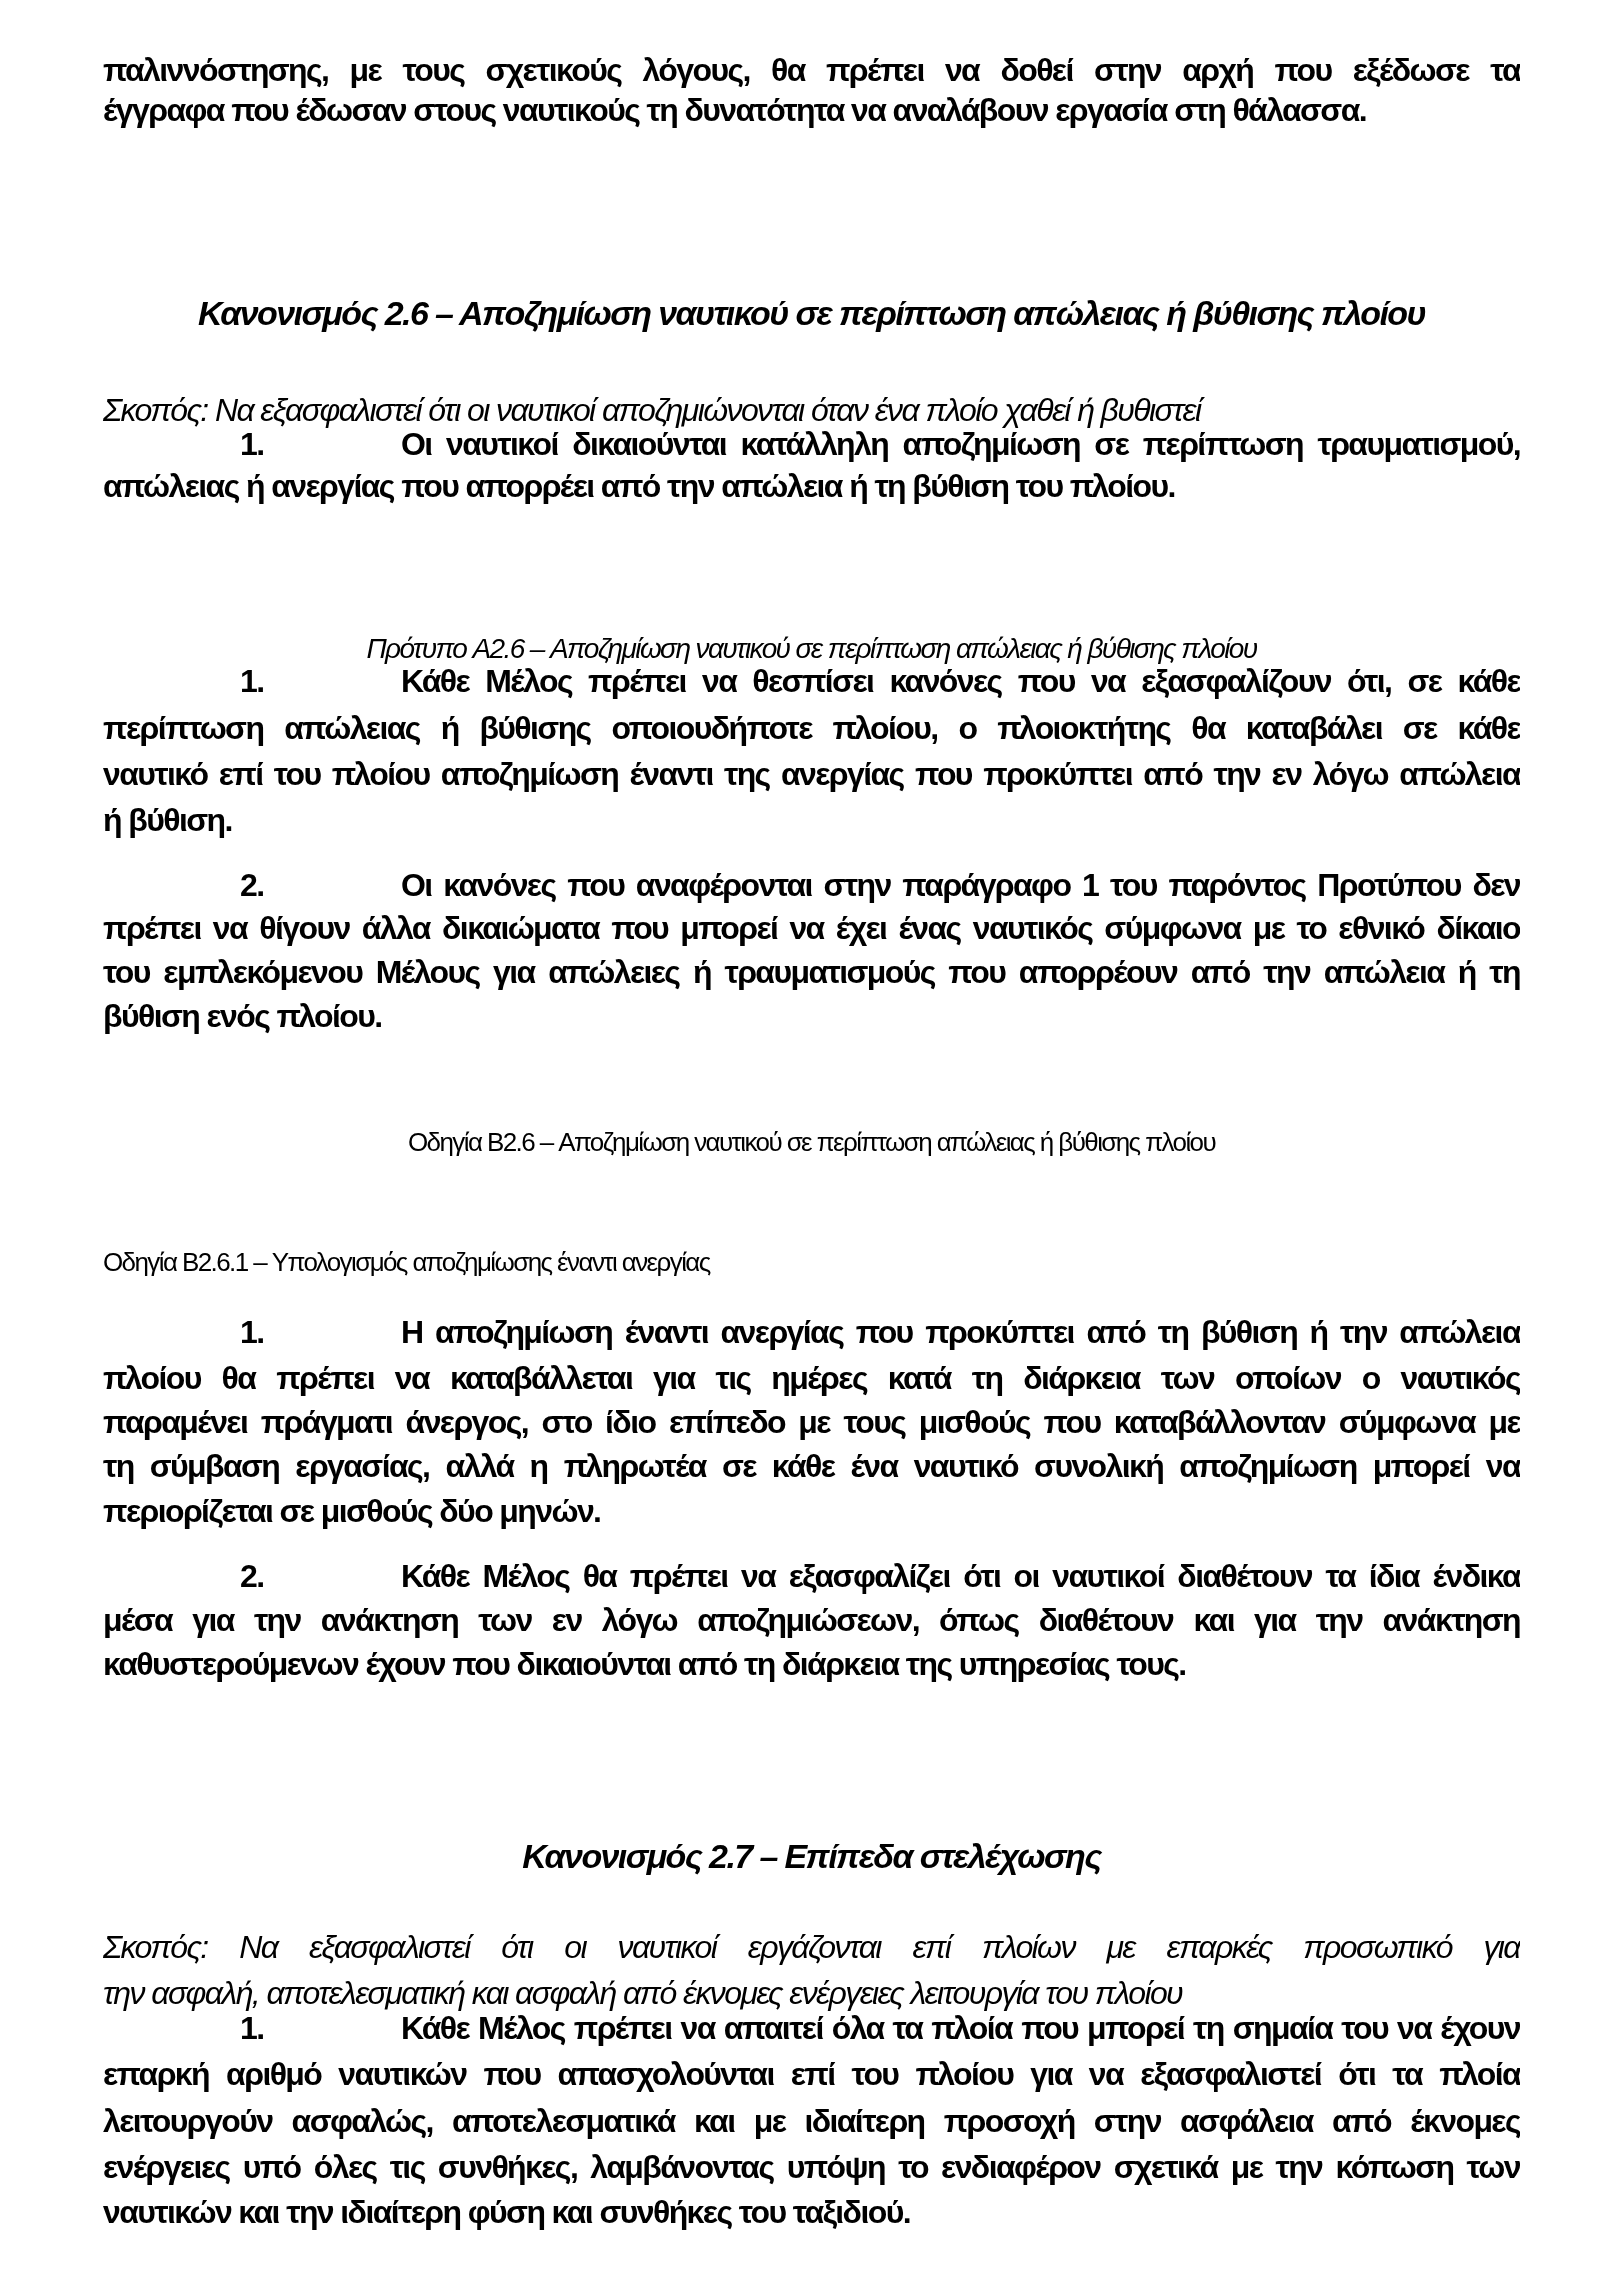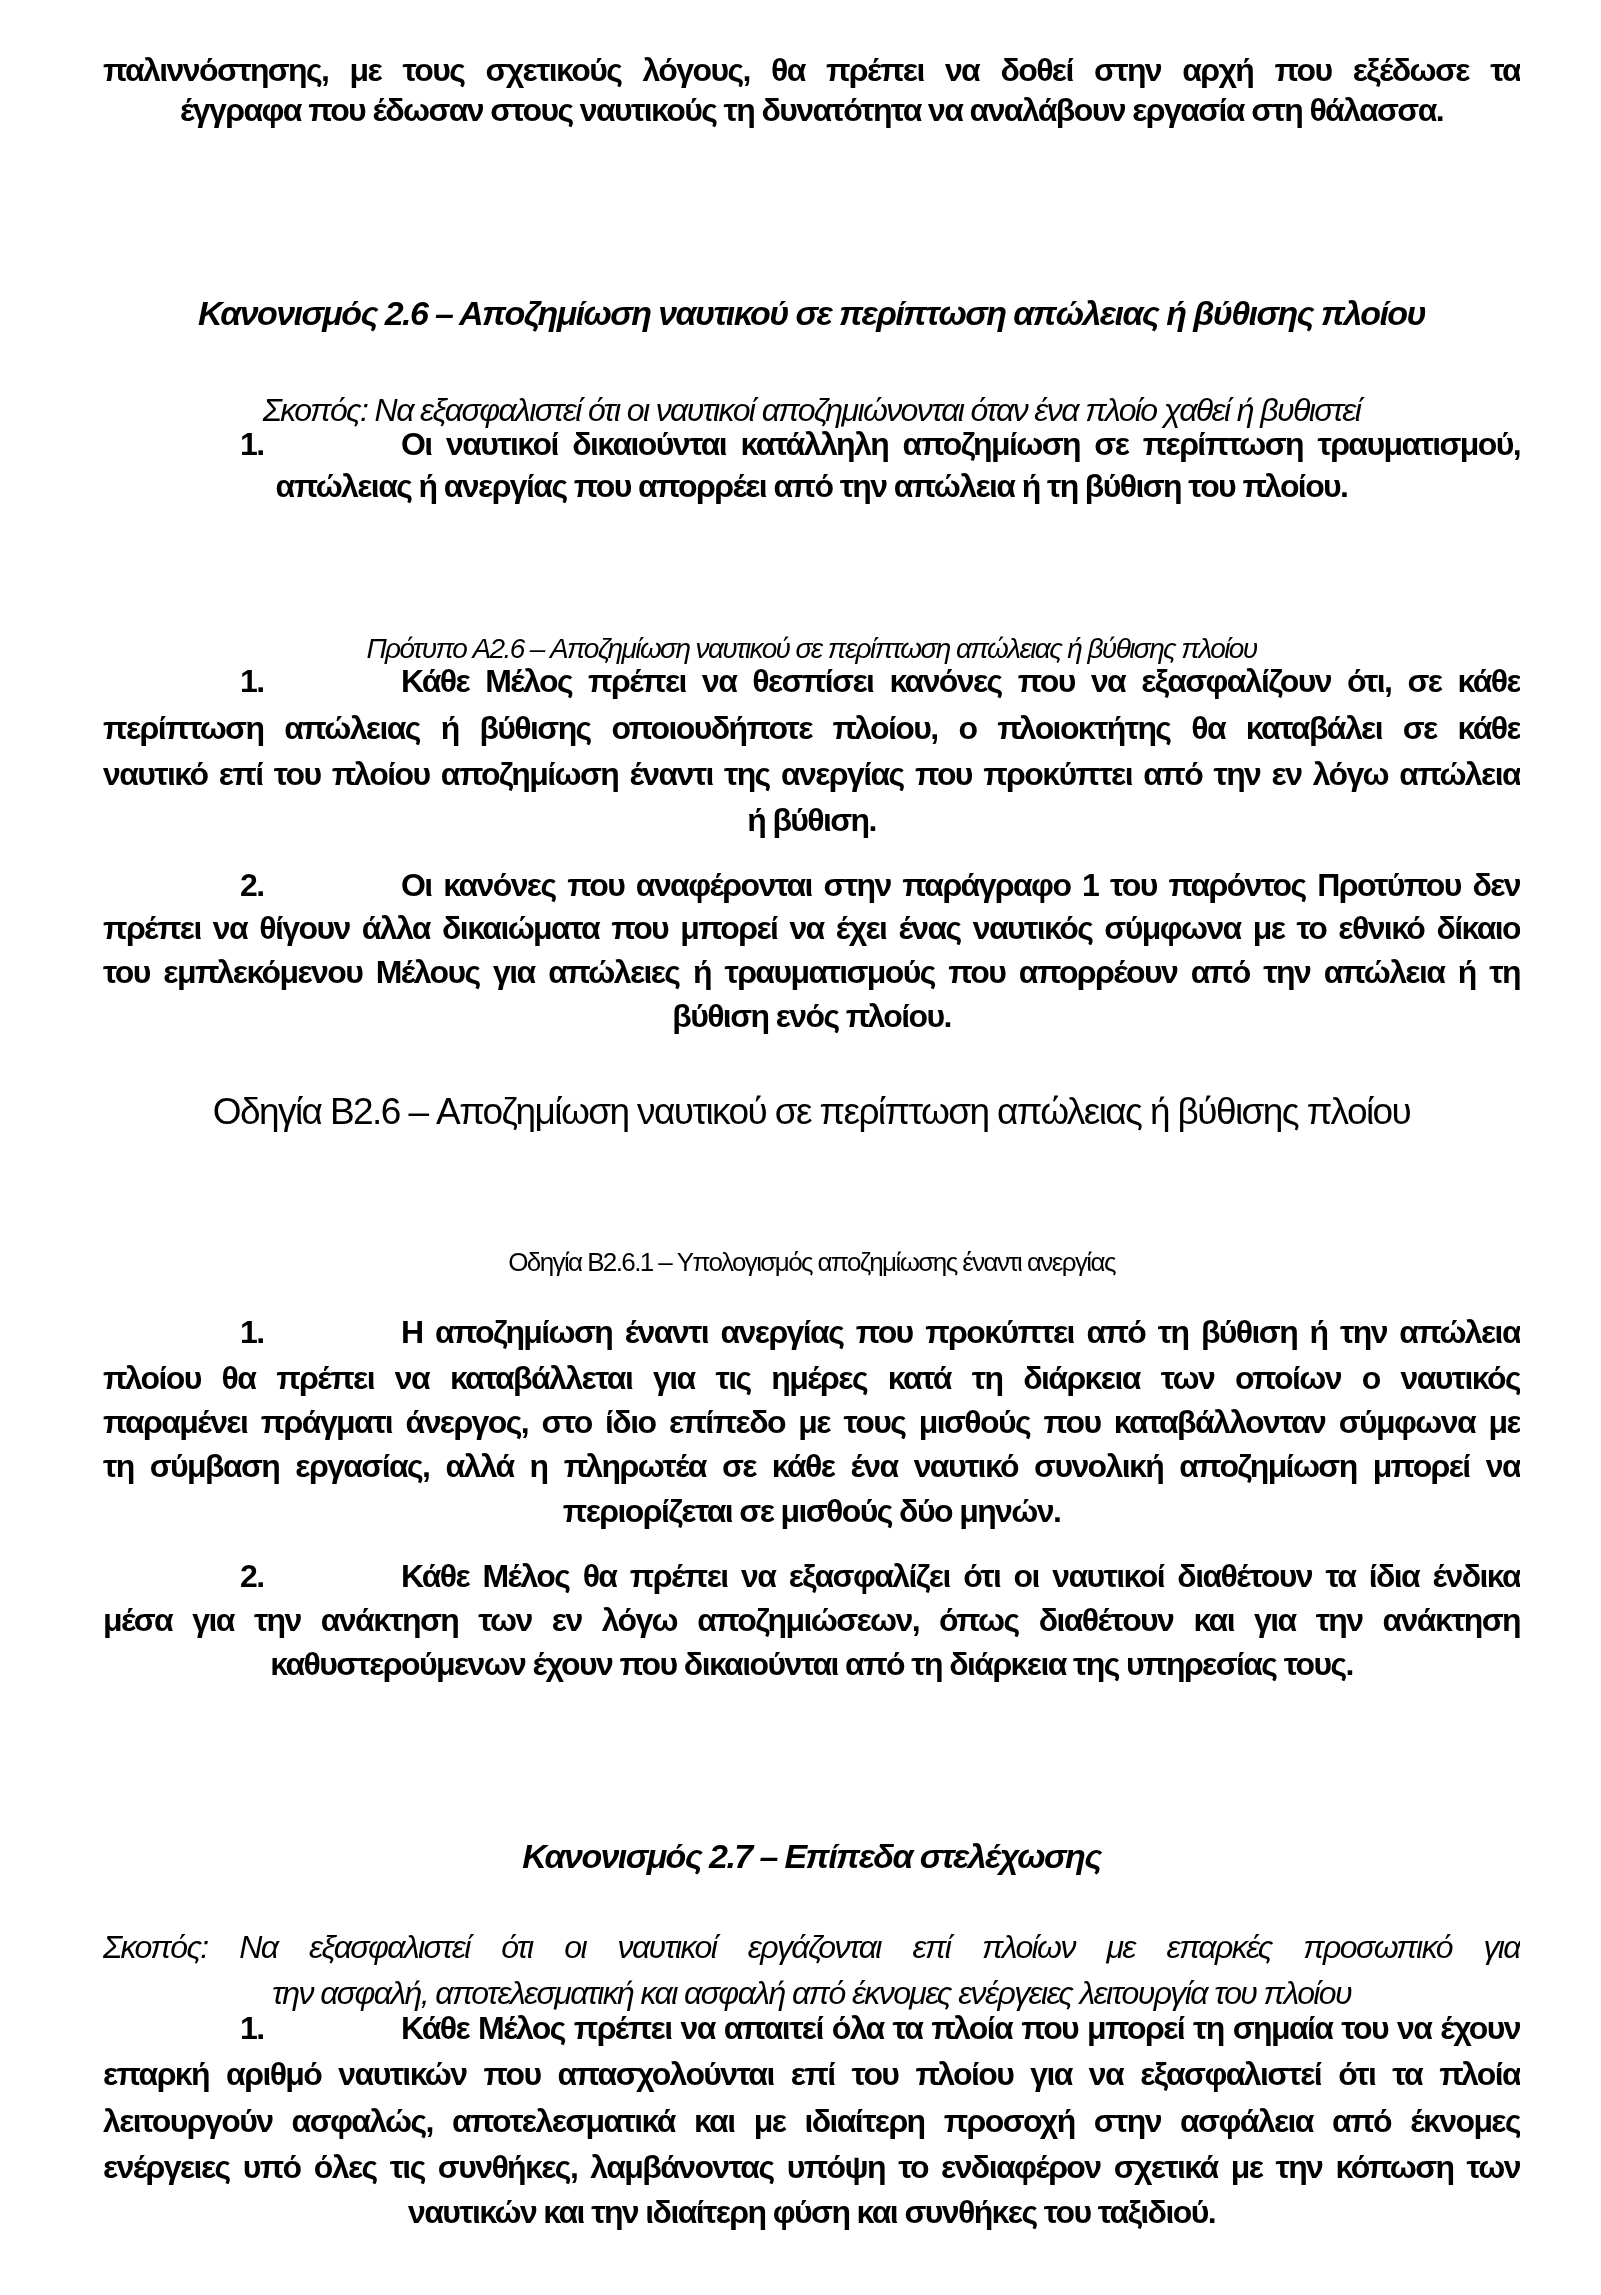--- a/index.html
+++ b/index.html
@@ -1,19 +1,19 @@
 <!DOCTYPE html>
 <html style="font-size:13px"><head>
 <meta charset="utf-8">
 <style>
   html, body { margin: 0; padding: 0; background: #ffffff; }
   body { width: 1601px; height: 2295px; position: relative; overflow: hidden;
          font-family: "Liberation Sans Narrow", "Liberation Sans", sans-serif; color: #000; }
   .ln { position: absolute; left: 103px; width: 1417px; font-size: 32px; line-height: 40px;
-        white-space: nowrap; transform-origin: 0 0; text-align: center; }
+        white-space: nowrap; transform-origin: 0 0; }
   .j { text-align: justify; text-align-last: justify; white-space: normal; height: 40px; overflow: hidden; }
   .c { text-align: center; left: 103px; width: 1417px; }
   .bi { font-weight: bold; font-style: italic; }
   .it { font-style: italic; margin-top: 28px; }
   .b { font-weight: bold; }
   .num { display: inline-block; width: 161px; padding-left: 137px; }
   .cond { letter-spacing: -1.6px; }
 </style>
 </head>
 <body>
@@ -30,21 +30,21 @@
 <div class="ln j b cond" style="top:661px"><span class="num">1.</span><span>Κάθε Μέλος πρέπει να θεσπίσει κανόνες που να εξασφαλίζουν ότι, σε κάθε</span></div>
 <div class="ln j b cond" style="top:708px">περίπτωση απώλειας ή βύθισης οποιουδήποτε πλοίου, ο πλοιοκτήτης θα καταβάλει σε κάθε</div>
 <div class="ln j b cond" style="top:754px">ναυτικό επί του πλοίου αποζημίωση έναντι της ανεργίας που προκύπτει από την εν λόγω απώλεια</div>
 <div class="ln b cond" style="top:800px">ή βύθιση.</div>
 
 <div class="ln j b cond" style="top:865px"><span class="num">2.</span><span>Οι κανόνες που αναφέρονται στην παράγραφο 1 του παρόντος Προτύπου δεν</span></div>
 <div class="ln j b cond" style="top:908px">πρέπει να θίγουν άλλα δικαιώματα που μπορεί να έχει ένας ναυτικός σύμφωνα με το εθνικό δίκαιο</div>
 <div class="ln j b cond" style="top:952px">του εμπλεκόμενου Μέλους για απώλειες ή τραυματισμούς που απορρέουν από την απώλεια ή τη</div>
 <div class="ln b cond" style="top:996px">βύθιση ενός πλοίου.</div>
 
-<div class="ln c cond" style="top:1092px;font-size:37px">Οδηγία B2.6 – Αποζημίωση ναυτικού σε περίπτωση απώλειας ή βύθισης πλοίου</div>
+<div class="ln c cond" style="top:1122px;font-size:26px">Οδηγία B2.6 – Αποζημίωση ναυτικού σε περίπτωση απώλειας ή βύθισης πλοίου</div>
 
 <div class="ln cond" style="top:1242px;font-size:26px">Οδηγία B2.6.1 – Υπολογισμός αποζημίωσης έναντι ανεργίας</div>
 <div class="ln j b cond" style="top:1312px"><span class="num">1.</span><span>Η αποζημίωση έναντι ανεργίας που προκύπτει από τη βύθιση ή την απώλεια</span></div>
 <div class="ln j b cond" style="top:1358px">πλοίου θα πρέπει να καταβάλλεται για τις ημέρες κατά τη διάρκεια των οποίων ο ναυτικός</div>
 <div class="ln j b cond" style="top:1402px">παραμένει πράγματι άνεργος, στο ίδιο επίπεδο με τους μισθούς που καταβάλλονταν σύμφωνα με</div>
 <div class="ln j b cond" style="top:1446px">τη σύμβαση εργασίας, αλλά η πληρωτέα σε κάθε ένα ναυτικό συνολική αποζημίωση μπορεί να</div>
 <div class="ln b cond" style="top:1491px">περιορίζεται σε μισθούς δύο μηνών.</div>
 
 <div class="ln j b cond" style="top:1556px"><span class="num">2.</span><span>Κάθε Μέλος θα πρέπει να εξασφαλίζει ότι οι ναυτικοί διαθέτουν τα ίδια ένδικα</span></div>
 <div class="ln j b cond" style="top:1600px">μέσα για την ανάκτηση των εν λόγω αποζημιώσεων, όπως διαθέτουν και για την ανάκτηση</div>

